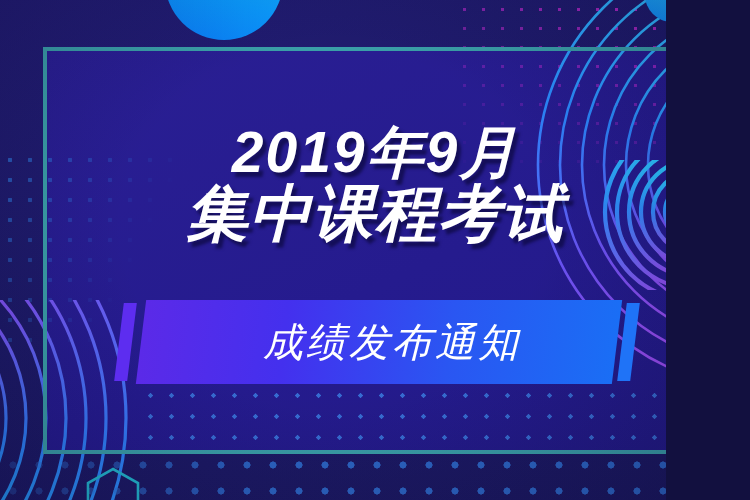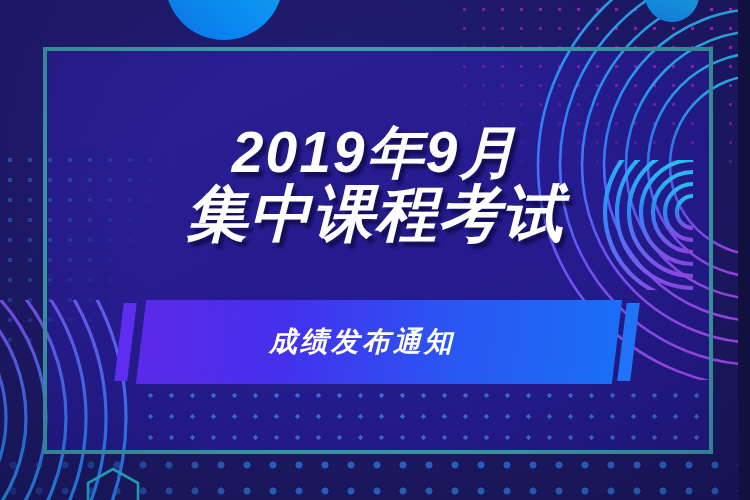--- a/index.html
+++ b/index.html
@@ -2,21 +2,21 @@
 <html><head>
 <meta charset="utf-8">
 <style>
   html, body {
     margin: 0;
     padding: 0;
     background: #12103f;
   }
   #poster {
     position: relative;
-    width: 738px;
+    width: 666px;
     height: 500px;
     overflow: hidden;
     font-family: "Liberation Sans", "DejaVu Sans", sans-serif;
     background: #404040;
   }
 
   
   .bg-base {
     position: absolute;
     inset: 0;
@@ -161,28 +161,28 @@
 
   .banner {
     position: absolute;
     left: 141px; top: 0;
     width: 476px; height: 84px;
     transform: skewX(-7deg);
     background: linear-gradient(90deg, #5b2ae8 0%, #4430ee 30%, #2a56f2 65%, #1a6ef5 100%);
   }
   .banner-text {
     position: absolute;
-    left: 124px; top: 0;
+    left: 154px; top: 0;
     width: 476px; height: 84px;
     display: flex;
     align-items: center;
     justify-content: center;
     color: #ffffff;
-    font-size: 28px;
-    font-weight: 700;
+    font-size: 40px;
+    font-weight: 400;
     font-style: italic;
     letter-spacing: 3px;
     white-space: nowrap;
   }
 
   
   .vignette {
     position: absolute;
     inset: 0;
     pointer-events: none;

